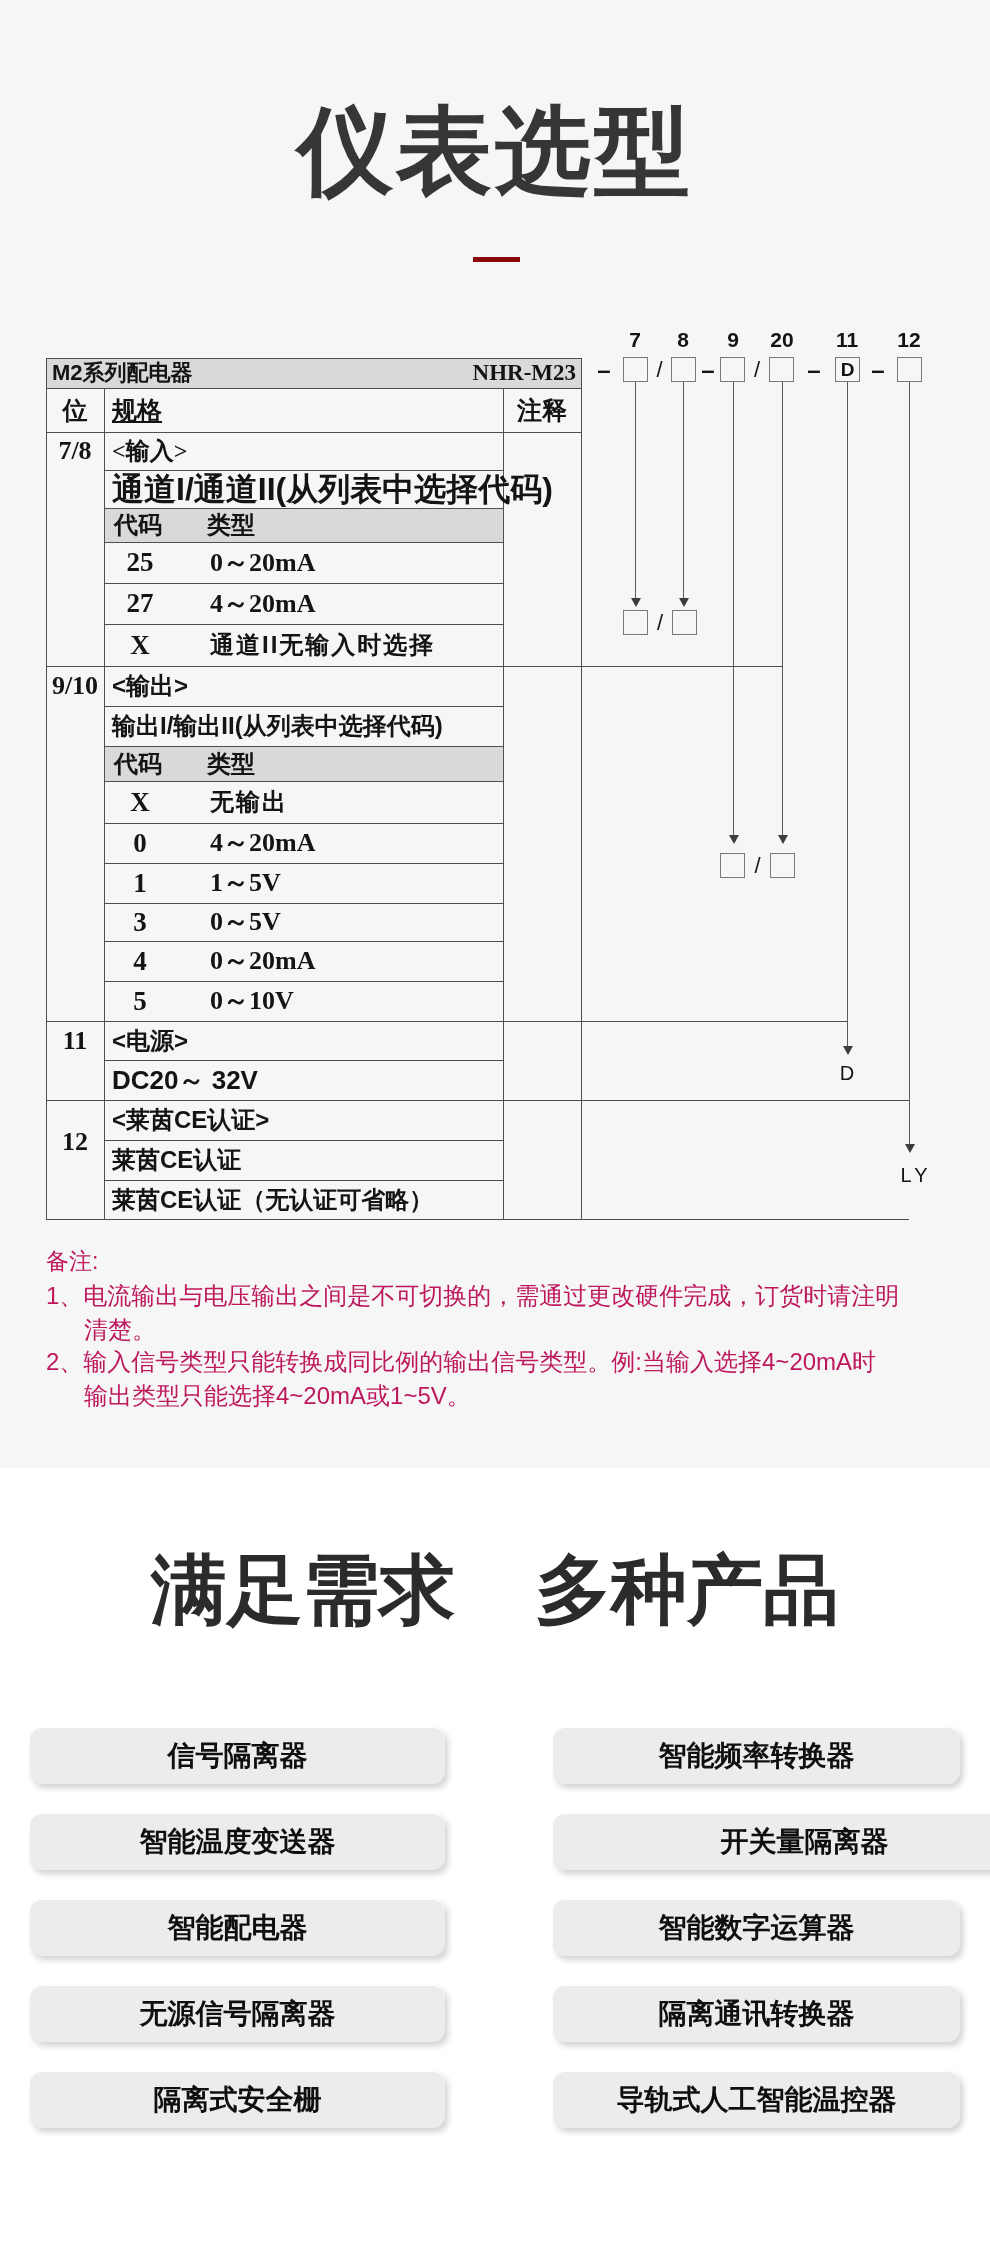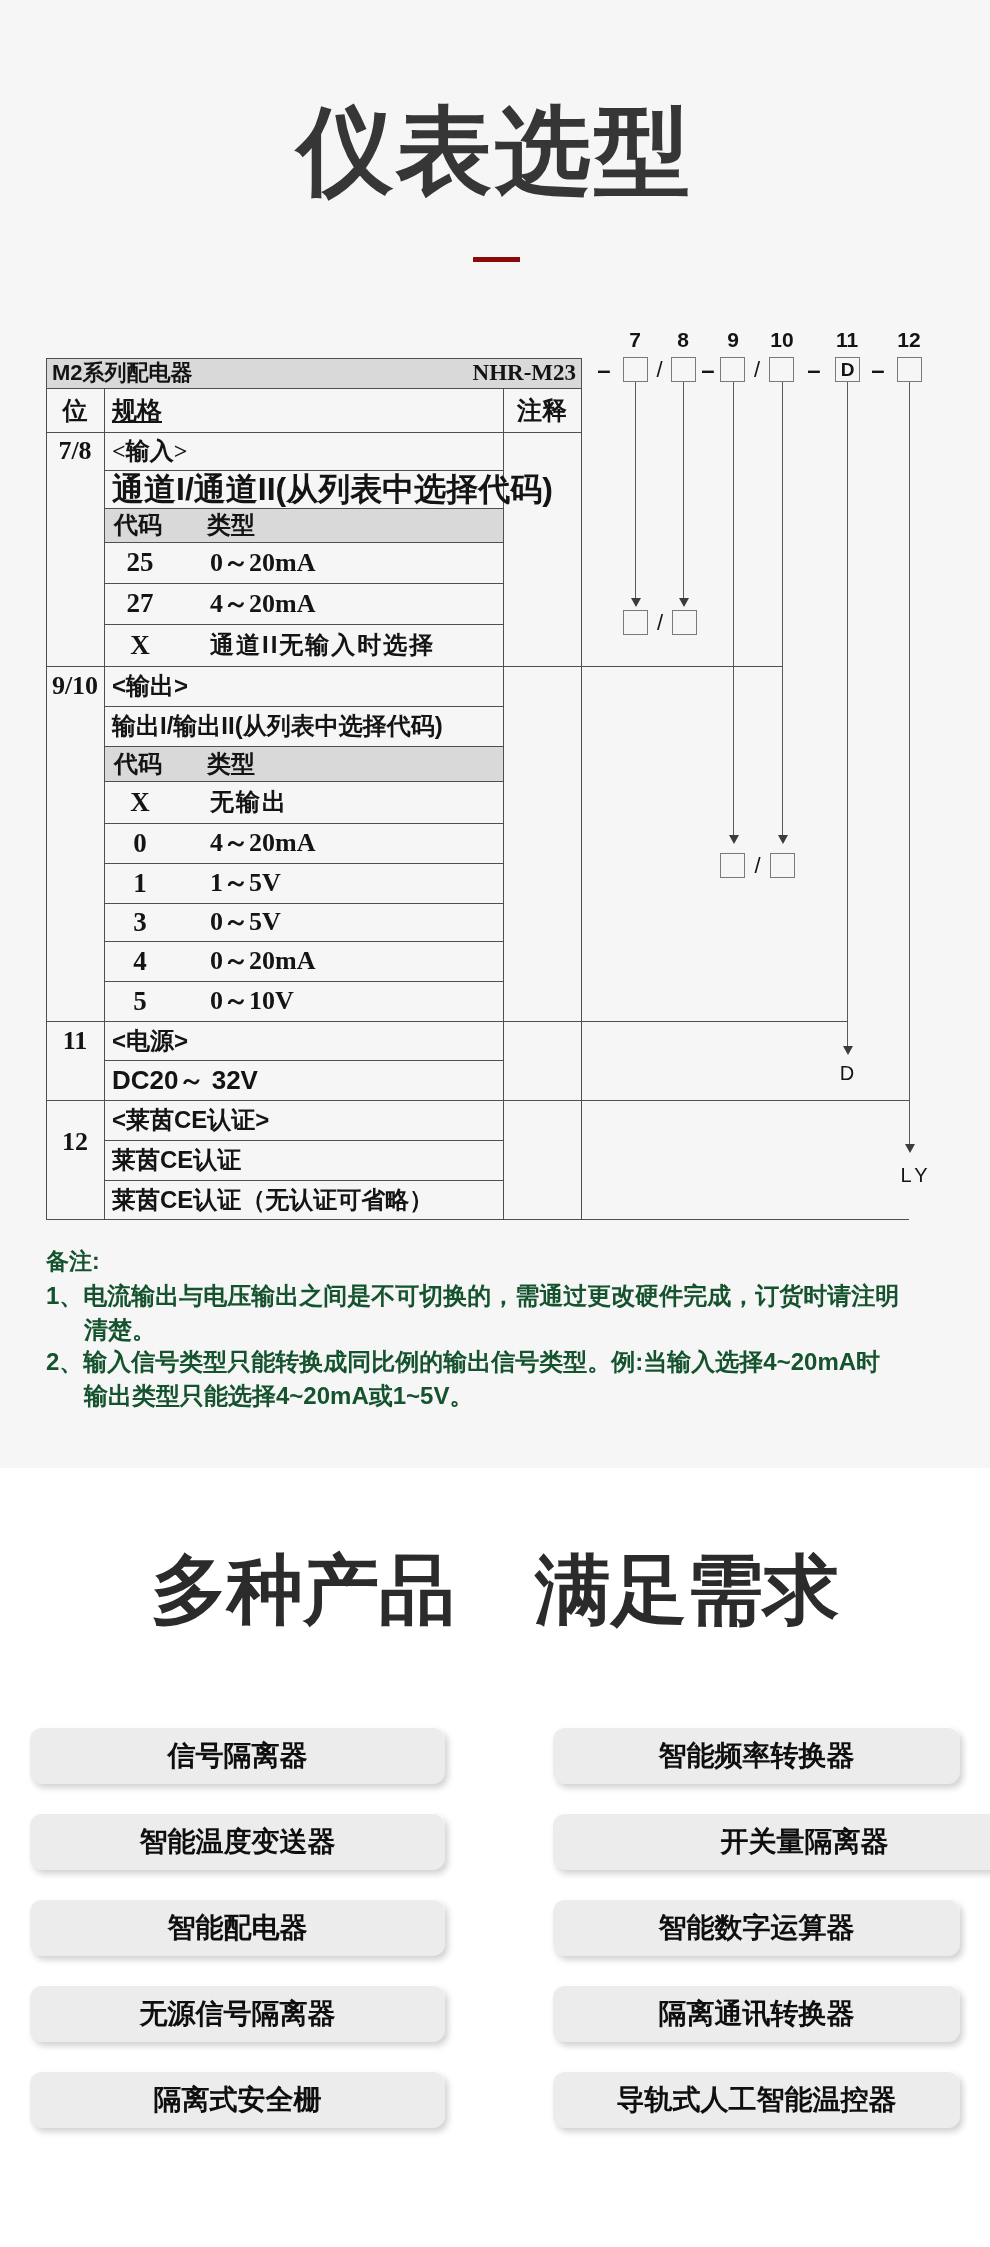--- a/index.html
+++ b/index.html
@@ -14,21 +14,21 @@
   .ser{font-family:"Liberation Serif",serif;}
   .box{position:absolute;width:25px;height:25px;border:1px solid #7a7a7a;
        box-sizing:border-box;background:transparent;text-align:center;
        line-height:23px;font-weight:bold;font-size:19px;}
   .arrow{position:absolute;width:0;height:0;border-left:5px solid transparent;
          border-right:5px solid transparent;border-top:9px solid #3c3c3c;}
   .btn{position:absolute;height:57px;background:#ececec;border-radius:12px;
        box-shadow:3px 4px 6px rgba(0,0,0,0.18), inset 0 1px 0 #ffffff;
        display:flex;align-items:center;justify-content:center;
        font-weight:bold;font-size:28px;color:#0f0f0f;cursor:pointer;}
-  .note{position:absolute;font-weight:bold;font-size:24px;color:#14532d;}
+  .note{position:absolute;font-weight:normal;font-size:24px;color:#be185d;}
 </style>
 </head>
 <body>
 
 <div class="abs" style="left:0;top:0;width:990px;height:1468px;background:#f6f6f7;"></div>
 
 <div class="txt ctr" style="left:0;top:88px;width:990px;font-size:96px;letter-spacing:3px;color:#363636;">仪表选型</div>
 <div class="abs" style="left:473px;top:257px;width:47px;height:5px;background:#8a0a0a;"></div>
 
 <div class="abs" style="left:46px;top:358px;width:536px;height:862px;">
@@ -110,21 +110,21 @@
 
   <div class="txt ser ctr" style="left:0;top:768px;width:58px;height:32px;line-height:32px;font-size:26px;">12</div>
   <div class="txt" style="left:66px;top:742px;height:40px;line-height:40px;font-size:24px;">&lt;莱茵CE认证&gt;</div>
   <div class="txt" style="left:66px;top:782px;height:40px;line-height:40px;font-size:24px;">莱茵CE认证</div>
   <div class="txt" style="left:66px;top:822px;height:39px;line-height:39px;font-size:24px;">莱茵CE认证（无认证可省略）</div>
 </div>
 
 <div class="txt ctr" style="left:620px;top:328px;width:30px;font-size:21px;">7</div>
 <div class="txt ctr" style="left:668px;top:328px;width:30px;font-size:21px;">8</div>
 <div class="txt ctr" style="left:718px;top:328px;width:30px;font-size:21px;">9</div>
-<div class="txt ctr" style="left:767px;top:328px;width:30px;font-size:21px;">10</div>
+<div class="txt ctr" style="left:767px;top:328px;width:30px;font-size:21px;">20</div>
 <div class="txt ctr" style="left:832px;top:328px;width:30px;font-size:21px;">11</div>
 <div class="txt ctr" style="left:894px;top:328px;width:30px;font-size:21px;">12</div>
 
 <div class="txt ctr" style="left:592px;top:357px;width:24px;height:25px;line-height:25px;font-size:24px;">–</div>
 <div class="box" style="left:623px;top:357px;"></div>
 <div class="txt ctr" style="left:649px;top:357px;width:21px;height:25px;line-height:25px;font-size:22px;font-weight:normal;">/</div>
 <div class="box" style="left:671px;top:357px;"></div>
 <div class="txt ctr" style="left:697px;top:357px;width:22px;height:25px;line-height:25px;font-size:24px;">–</div>
 <div class="box" style="left:720px;top:357px;"></div>
 <div class="txt ctr" style="left:746px;top:357px;width:22px;height:25px;line-height:25px;font-size:22px;font-weight:normal;">/</div>
@@ -165,22 +165,22 @@
 <div class="hline" style="left:581px;top:1219px;width:328px;"></div>
 
 <div class="note" style="left:46px;top:1246px;font-size:23px;">备注:</div>
 <div class="note" style="left:46px;top:1280px;">1、电流输出与电压输出之间是不可切换的，需通过更改硬件完成，订货时请注明</div>
 <div class="note" style="left:84px;top:1314px;">清楚。</div>
 <div class="note" style="left:46px;top:1346px;">2、输入信号类型只能转换成同比例的输出信号类型。例:当输入选择4~20mA时</div>
 <div class="note" style="left:84px;top:1380px;">输出类型只能选择4~20mA或1~5V。</div>
 
 <div class="abs" style="left:0;top:1540px;width:990px;display:flex;justify-content:center;gap:80px;
             font-weight:bold;font-size:76px;color:#2b2b2b;">
+  <span>满足需求</span>
   <span>多种产品</span>
-  <span>满足需求</span>
 </div>
 
 <div class="btn" style="left:30px;top:1727px;width:415px;">信号隔离器</div>
 <div class="btn" style="left:30px;top:1813px;width:415px;">智能温度变送器</div>
 <div class="btn" style="left:30px;top:1899px;width:415px;">智能配电器</div>
 <div class="btn" style="left:30px;top:1985px;width:415px;">无源信号隔离器</div>
 <div class="btn" style="left:30px;top:2071px;width:415px;">隔离式安全栅</div>
 
 <div class="btn" style="left:553px;top:1727px;width:407px;">智能频率转换器</div>
 <div class="btn" style="left:553px;top:1813px;width:407px;padding-left:48px;">开关量隔离器</div>

